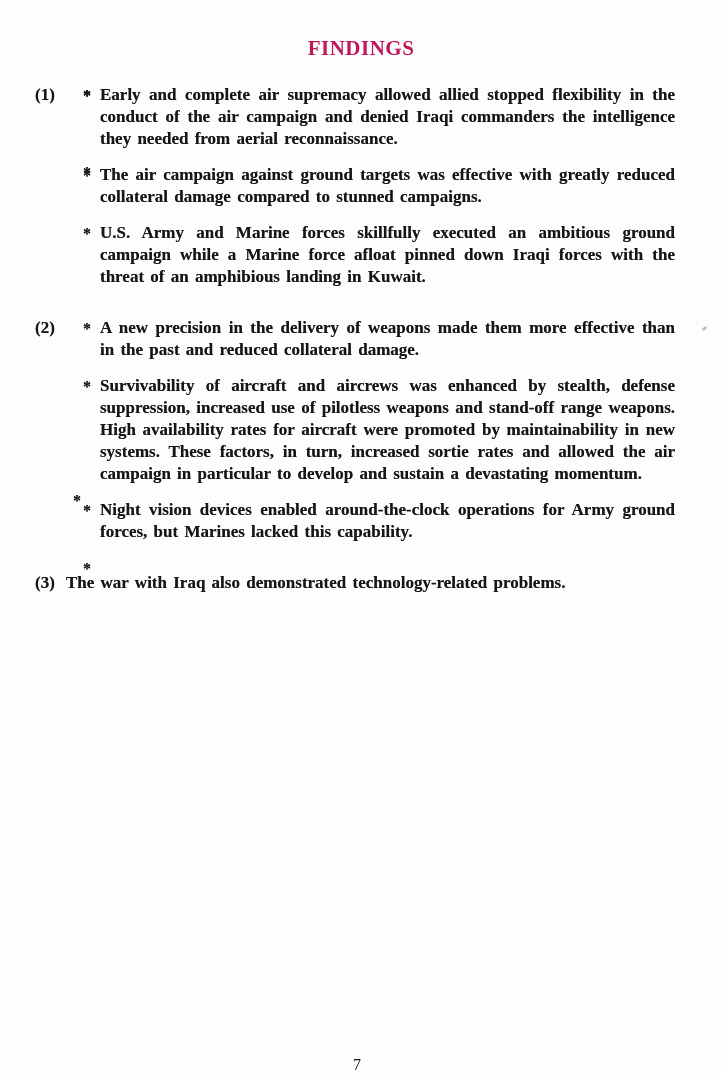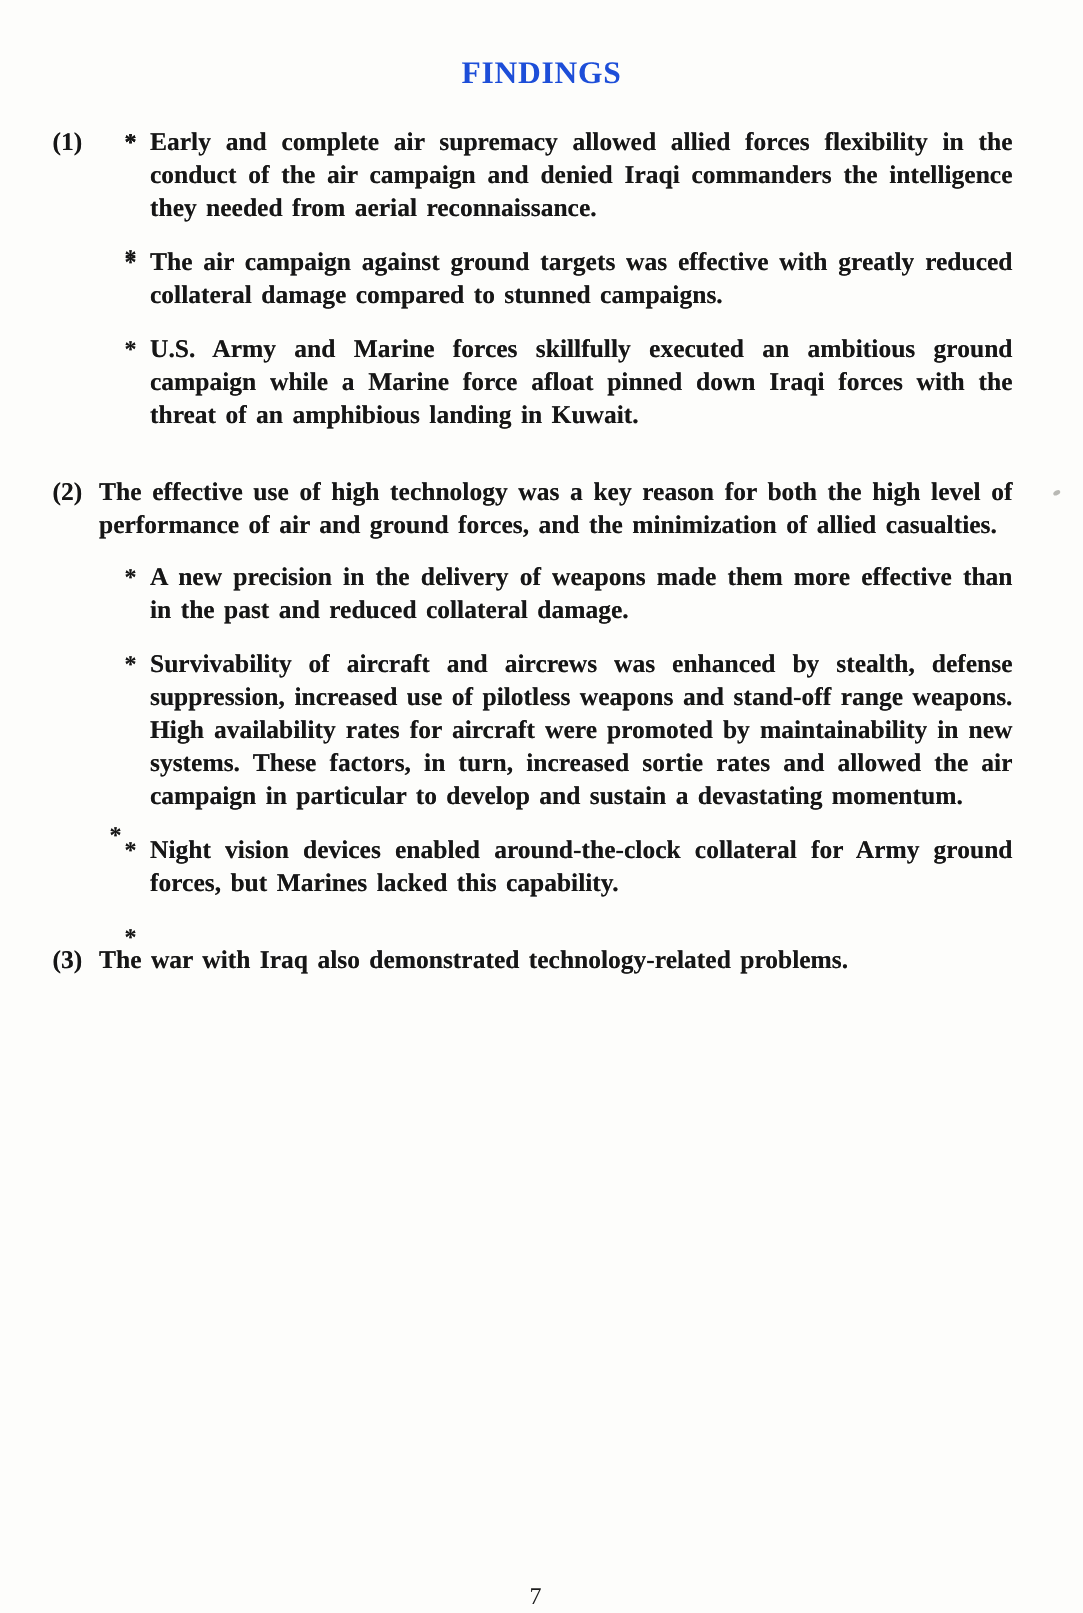--- a/index.html
+++ b/index.html
@@ -17,21 +17,21 @@
     width: 722px;
     height: 1075px;
   }
   .title {
     margin: 36px 0 16px 0;
     text-align: center;
     font-size: 21px;
     line-height: 24px;
     font-weight: bold;
     letter-spacing: 0.5px;
-    color: #1d4ed8;
+    color: #be185d;
   }
   .para {
     position: relative;
     font-size: 17px;
     line-height: 22px;
     font-weight: bold;
     text-align: justify;
     word-spacing: 2px;
     text-shadow: 0 0 0.4px rgba(10,10,10,0.6);
   }
@@ -100,53 +100,53 @@
 
   <div class="para finding mt24">
     <span class="num">(1)</span>
   </div>
 
   <div class="para bullet mt14">
     <span class="star">*</span>
   </div>
 
   <div class="para bullet mt9">
-    <span class="star">*</span><span class="txt">Early and complete air supremacy allowed allied forces flexibility in the conduct of the air campaign and denied Iraqi commanders the intelligence they needed from aerial reconnaissance.</span>
+    <span class="star">*</span><span class="txt">Early and complete air supremacy allowed allied stopped flexibility in the conduct of the air campaign and denied Iraqi commanders the intelligence they needed from aerial reconnaissance.</span>
   </div>
 
   <div class="para bullet mt11">
     <span class="star">*</span>
   </div>
 
   <div class="para bullet mt14">
     <span class="star">*</span><span class="txt">The air campaign against ground targets was effective with greatly reduced collateral damage compared to stunned campaigns.</span>
   </div>
 
   <div class="para bullet mt14">
     <span class="star">*</span><span class="txt">U.S. Army and Marine forces skillfully executed an ambitious ground campaign while a Marine force afloat pinned down Iraqi forces with the threat of an amphibious landing in Kuwait.</span>
   </div>
 
   <div class="para finding mt29">
-    <span class="num">(2)</span><span class="txt">The effective use of high technology was a key reason for both the high level of performance of air and ground forces, and the minimization of allied casualties.</span>
+    <span class="num">(2)</span>
   </div>
 
   <div class="para bullet mt13">
     <span class="star">*</span><span class="txt">A new precision in the delivery of weapons made them more effective than in the past and reduced collateral damage.</span>
   </div>
 
   <div class="para bullet mt14">
     <span class="star">*</span><span class="txt">Survivability of aircraft and aircrews was enhanced by stealth, defense suppression, increased use of pilotless weapons and stand-off range weapons. High availability rates for aircraft were promoted by maintainability in new systems. These factors, in turn, increased sortie rates and allowed the air campaign in particular to develop and sustain a devastating momentum.</span>
   </div>
 
   <div class="para bullet tight mt4">
     <span class="star">*</span>
   </div>
 
   <div class="para bullet mt14">
-    <span class="star">*</span><span class="txt">Night vision devices enabled around-the-clock collateral for Army ground forces, but Marines lacked this capability.</span>
+    <span class="star">*</span><span class="txt">Night vision devices enabled around-the-clock operations for Army ground forces, but Marines lacked this capability.</span>
   </div>
 
   <div class="para bullet mt14">
     <span class="star">*</span>
   </div>
 
   <div class="para finding mt29">
     <span class="num">(3)</span><span class="txt">The war with Iraq also demonstrated technology-related problems.</span>
   </div>
 

